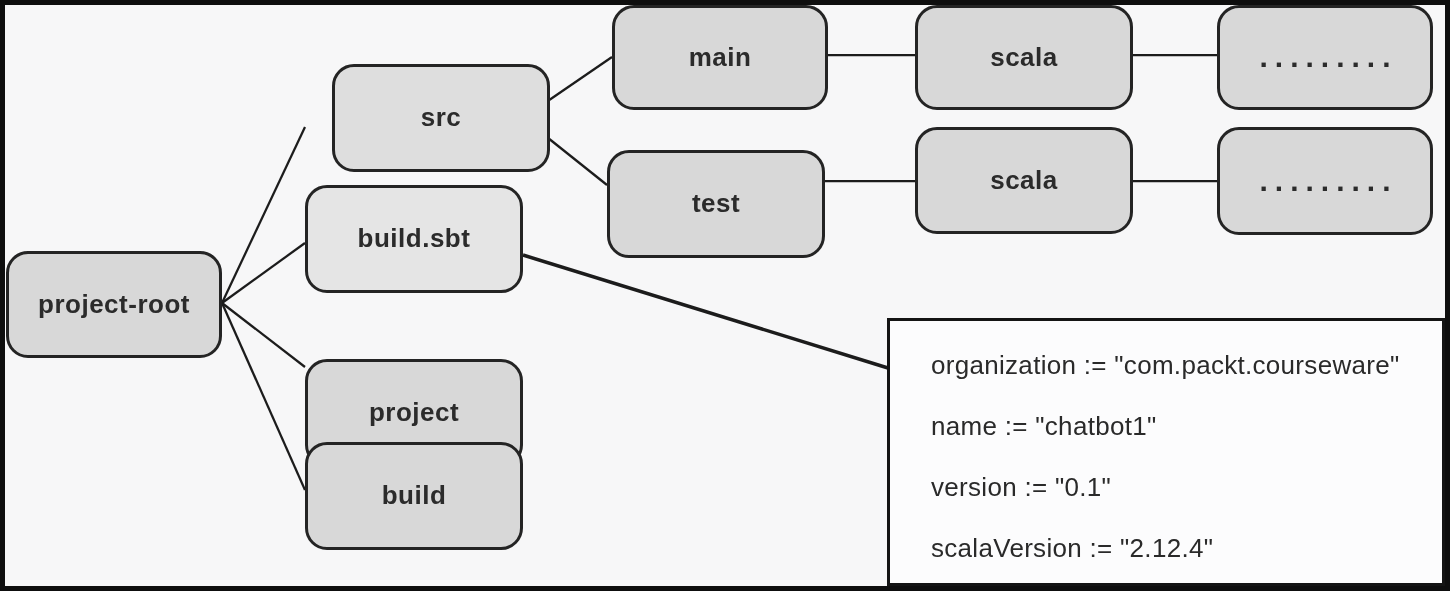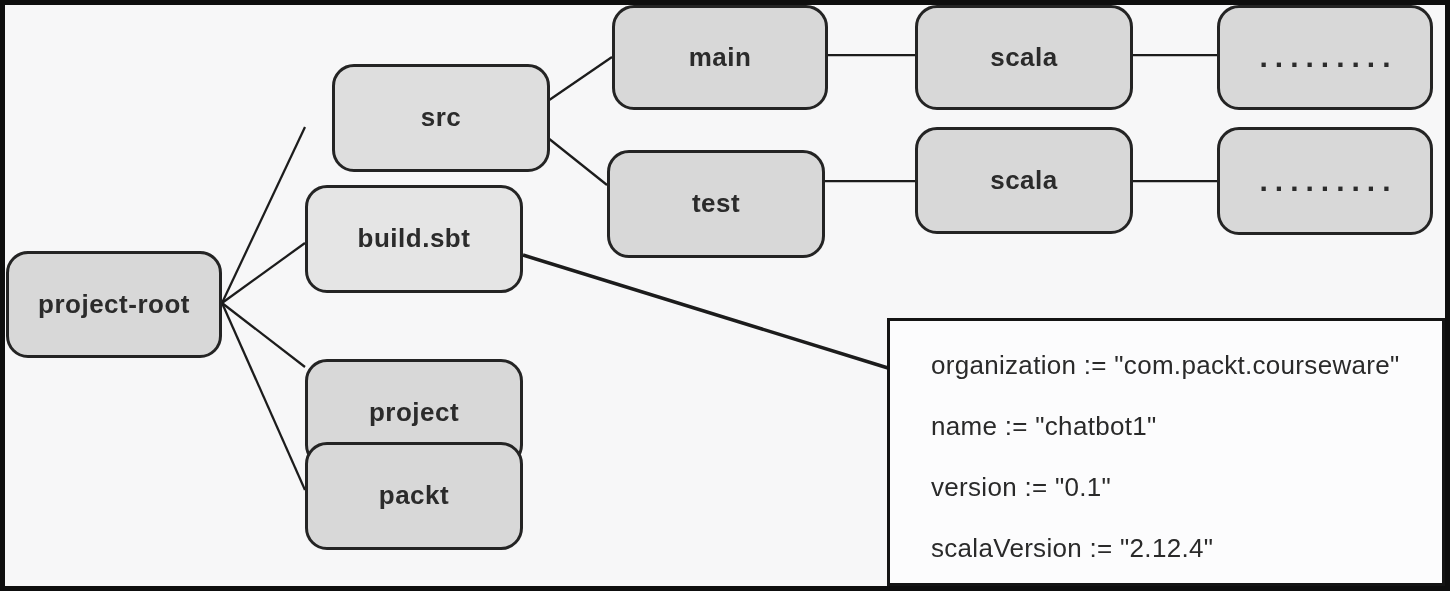--- a/index.html
+++ b/index.html
@@ -120,21 +120,21 @@
 
   <div class="node highlight n-build-sbt">
     <span>build.sbt</span>
   </div>
 
   <div class="node n-project">
     <span>project</span>
   </div>
 
   <div class="node n-target">
-    <span>packt</span>
+    <span>build</span>
   </div>
 
   <div class="node n-main">
     <span>main</span>
   </div>
 
   <div class="node n-test">
     <span>test</span>
   </div>
 

